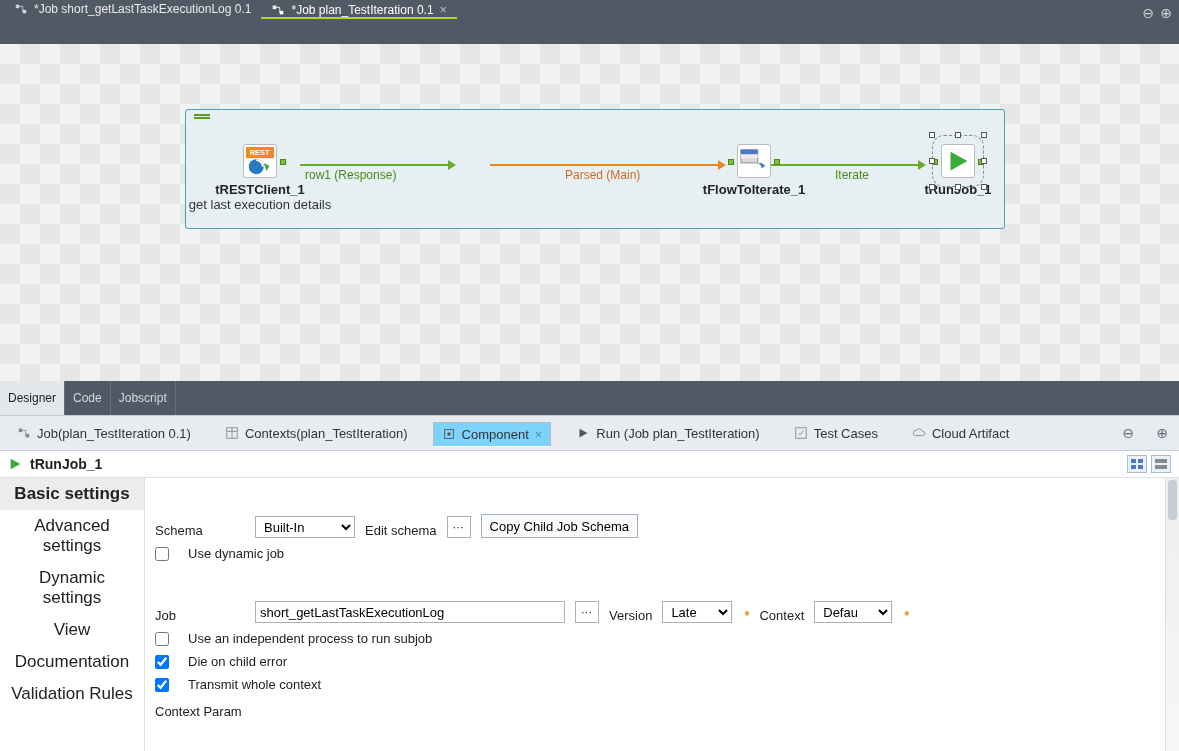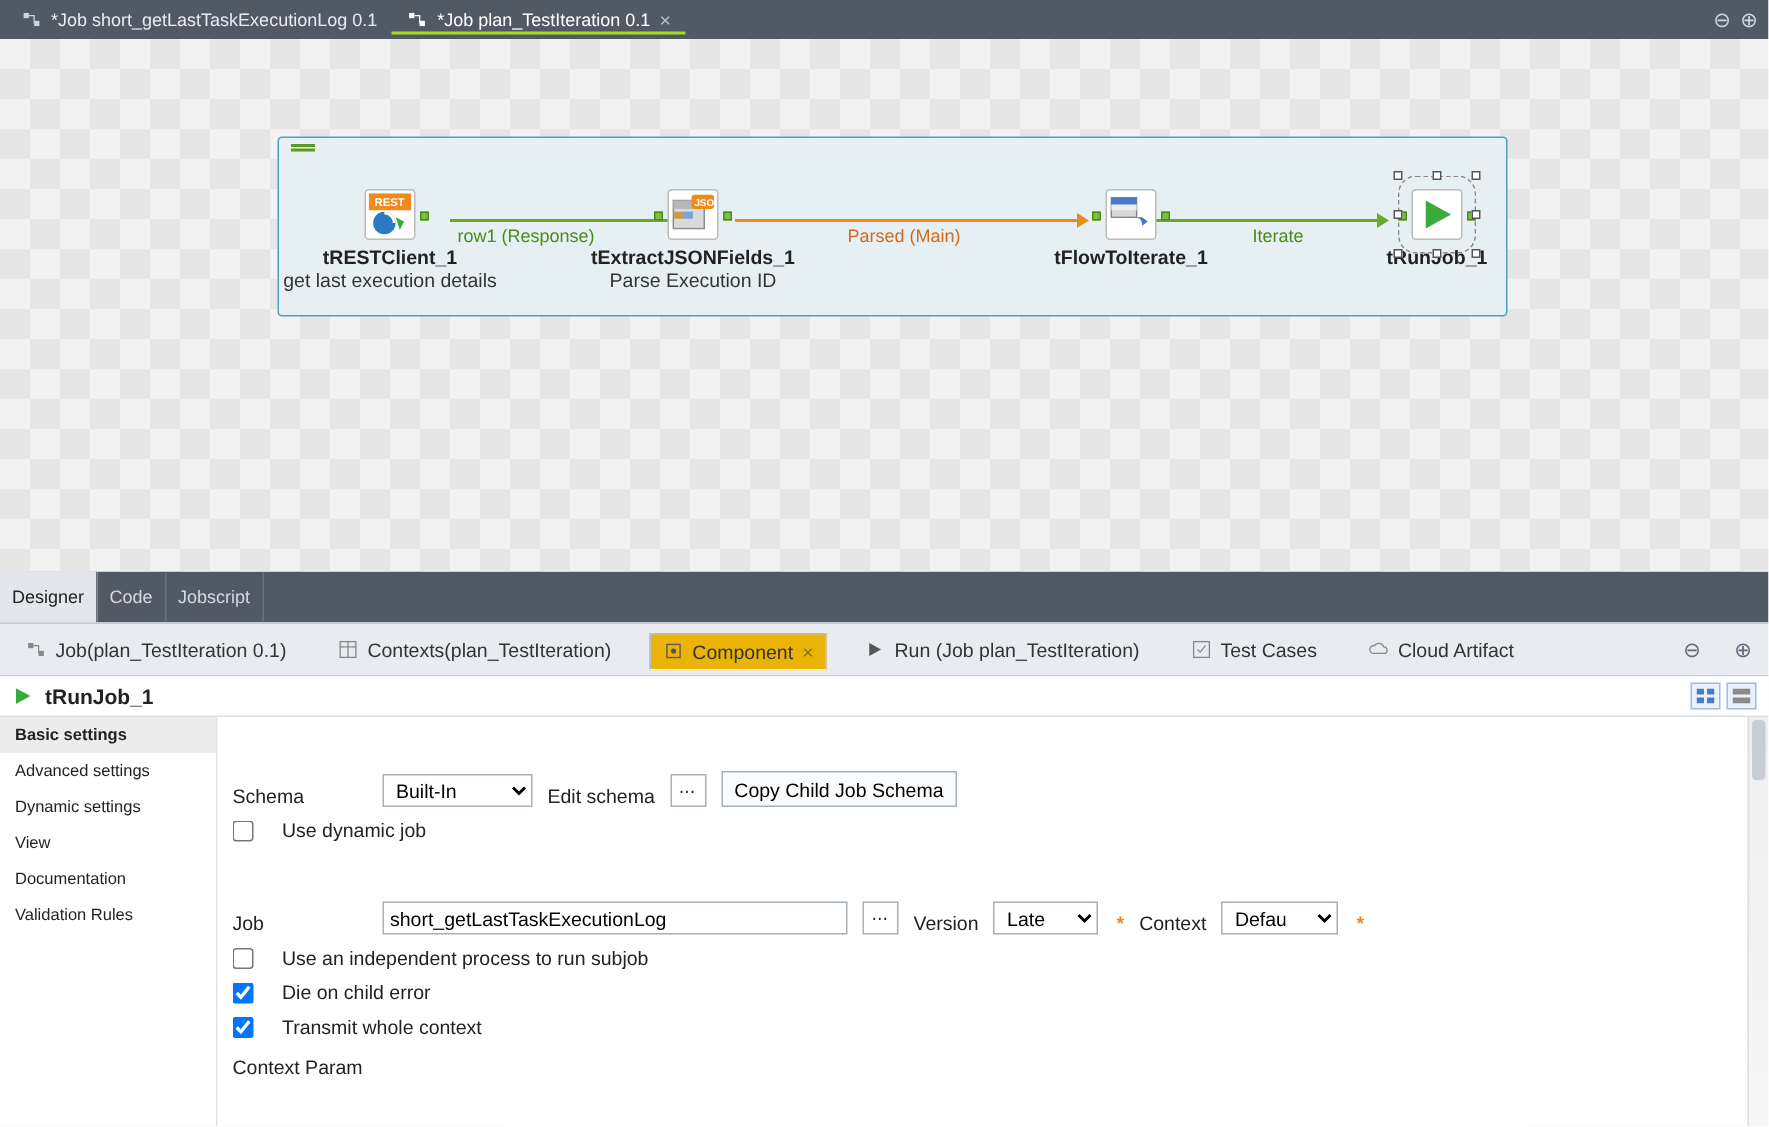--- a/index.html
+++ b/index.html
@@ -1,20 +1,20 @@
 <!DOCTYPE html>
 <html><head>
 <meta charset="utf-8">
 <style>
   * { box-sizing: border-box; margin: 0; padding: 0; font-family: "Segoe UI", Tahoma, sans-serif; }
   html, body { height: 100%; background: #fff; }
   body { display: flex; flex-direction: column; font-size: 13px; color: #222; }
 
   
-  .editor-tabbar { background: #515965; color: #e9ebef; height: 26px; display: flex; align-items: center; padding: 0 4px; user-select: none; }
+  .editor-tabbar { background: #515965; color: #e9ebef; height: 44px; display: flex; align-items: flex-start; padding: 0 4px; user-select: none; }
   .editor-tab { display: flex; align-items: center; gap: 6px; padding: 0 10px; font-size: 12px; cursor: default; border-top: 2px solid transparent; border-bottom: 2px solid transparent; }
   .editor-tab.inactive { background: #515965; color: #e9ebef; }
   .editor-tab.active   { background: #515965; color: #ffffff; border-bottom: 2px solid #aadb1e; }
   .editor-tab .tab-icon { width: 14px; height: 14px; }
   .editor-tab .close { font-size: 13px; opacity: .6; cursor: pointer; }
   .editor-tabbar .spacer { flex: 1; }
   .tabbar-btn { width: 18px; text-align: center; line-height: 26px; font-size: 14px; color: #cfd3da; cursor: pointer; }
 
   
   .canvas-area { flex: 1; position: relative; overflow: hidden;
@@ -59,35 +59,35 @@
   .ah3 { left:918px; top:116px; border-left:8px solid #6aaa2a; }
 
   
   .designer-bottabs { background:#515965; color:#d6d9df; height:34px; display:flex; align-items:stretch; font-size:12px; }
   .designer-bottab { padding:0 8px; display:flex; align-items:center; border-right:1px solid #667081; cursor:pointer; }
   .designer-bottab.active { background:#e3e6ea; color:#222; }
 
   
   .views-bar { height:36px; display:flex; align-items:center; gap:16px; padding:0 8px; background:#e8ebef; border-top:1px solid #c5cbd3; border-bottom:1px solid #c5cbd3; font-size:13px; color:#333; }
   .view-tab { display:flex; align-items:center; gap:6px; padding:4px 8px; cursor:pointer; border:1px solid transparent; }
-  .view-tab.active { background:#eab308; border:1px solid #b7bec8; border-bottom:1px solid #fff; position:relative; top:1px; }
+  .view-tab.active { background:#7dd3fc; border:1px solid #b7bec8; border-bottom:1px solid #fff; position:relative; top:1px; }
   .view-tab .vicon { width:14px; height:14px; display:inline-block; }
   .views-bar .spacer { flex:1; }
 
   
   .component-panel { display:flex; flex-direction:column; height:300px; background:#f6f7f8; }
   .panel-header { display:flex; align-items:center; gap:8px; padding:4px 8px; background:#fff; border-bottom:1px solid #dcdfe5; }
   .panel-header .hicon { width:14px; height:14px; }
   .panel-header .hname { font-weight:bold; font-size:14px; }
   .panel-header .right { margin-left:auto; display:flex; gap:4px; }
   .panel-header .hbtn { width:20px; height:18px; border:1px solid #a8bcd5; background:#eaf1fb; display:flex; align-items:center; justify-content:center; cursor:pointer; }
 
   .panel-body { display:flex; flex:1; overflow:hidden; }
   .panel-nav { width:145px; background:#fff; border-right:1px solid #dcdfe5; }
-  .panel-nav div { padding:6px 10px; font-size:11px; cursor:pointer; }
+  .panel-nav div { padding:6px 10px; font-size:17px; cursor:pointer;text-align:center; }
   .panel-nav div.active { font-weight:bold; background:#ececec; }
 
   .panel-content { flex:1; padding:6px 10px; background:#fff; display:flex; gap:12px; align-items:flex-start; position:relative; }
   .panel-scroll { position:absolute; right:0; top:0; bottom:0; width:14px; background:linear-gradient(#eee,#f7f7f7); border-left:1px solid #ddd; }
   .panel-scroll .thumb { position:absolute; left:2px; right:2px; top:2px; height:40px; background:#c8cdd5; border-radius:3px; }
 
   .form-col { display:flex; flex-direction:column; gap:8px; }
   .form-row { display:flex; align-items:flex-end; gap:10px; }
   .lbl { min-width:90px; font-size:13px; }
   select, input[type=text] { font-size:13px; padding:1px 4px; border:1px solid #a8b0bc; background:#fff; height:22px;margin-top:32px; }
@@ -158,36 +158,20 @@
           <text x="5" y="10" font-size="8" fill="#fff" font-weight="bold">REST</text>
           <circle cx="12" cy="22" r="8" fill="#2a7abf"></circle>
           <path d="M12 15 A7 7 0 0 1 19 22" stroke="#fff" fill="none" stroke-width="2"></path>
           <path d="M20 18 l6 3 -3 6 z" fill="#3aaa3a"></path>
         </svg>
     </div>
     <div class="title">tRESTClient_1</div>
     <div class="subtitle">get last execution details</div>
   </div>
 
-  <div class="comp" style="left:382px; top:100px;">
-    <div class="icon">
-      <div class="plug left"></div>
-        <div class="plug right"></div>
-      <svg viewBox="0 0 32 32" width="30" height="30">
-          <rect x="2" y="6" width="22" height="20" fill="#d9d9d9" stroke="#888"></rect>
-          <rect x="2" y="6" width="22" height="6" fill="#b7b7b7"></rect>
-          <rect x="2" y="14" width="7" height="5" fill="#c99a4b"></rect>
-          <rect x="9" y="14" width="7" height="5" fill="#7aa4d6"></rect>
-          <rect x="15" y="2" width="16" height="10" rx="2" fill="#f08a1c"></rect>
-          <text x="17" y="10" font-size="7" fill="#fff" font-weight="bold">JSON</text>
-        </svg>
-    </div>
-    <div class="title">tExtractJSONFields_1</div>
-    <div class="subtitle">Parse Execution ID</div>
-  </div>
 
   <div class="comp" style="left:674px; top:100px;">
     <div class="icon">
       <div class="plug left"></div>
         <div class="plug right"></div>
       <svg viewBox="0 0 32 32" width="30" height="30">
           <rect x="2" y="4" width="18" height="14" fill="#d9d9d9" stroke="#888"></rect>
           <rect x="2" y="4" width="18" height="5" fill="#4a7bc9"></rect>
           <rect x="2" y="9" width="18" height="4" fill="#eee"></rect>
           <path d="M18 18 q6 0 6 6 l4 -3 -4 -3" fill="#4a7bc9"></path>

